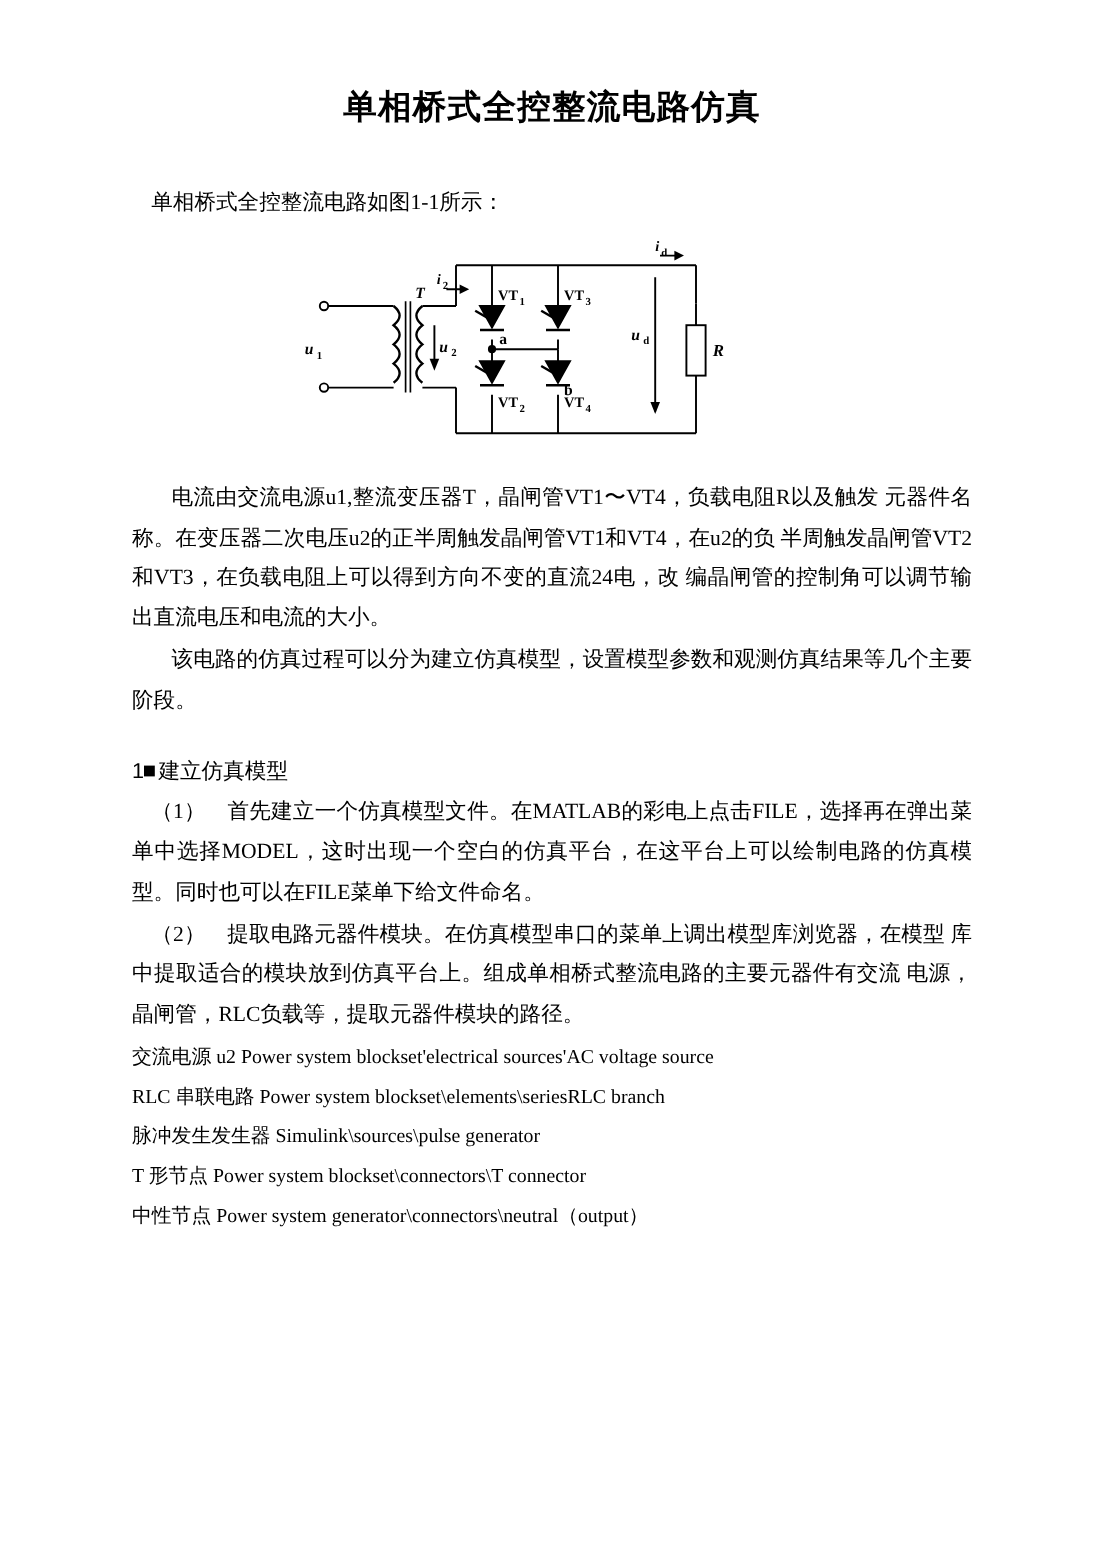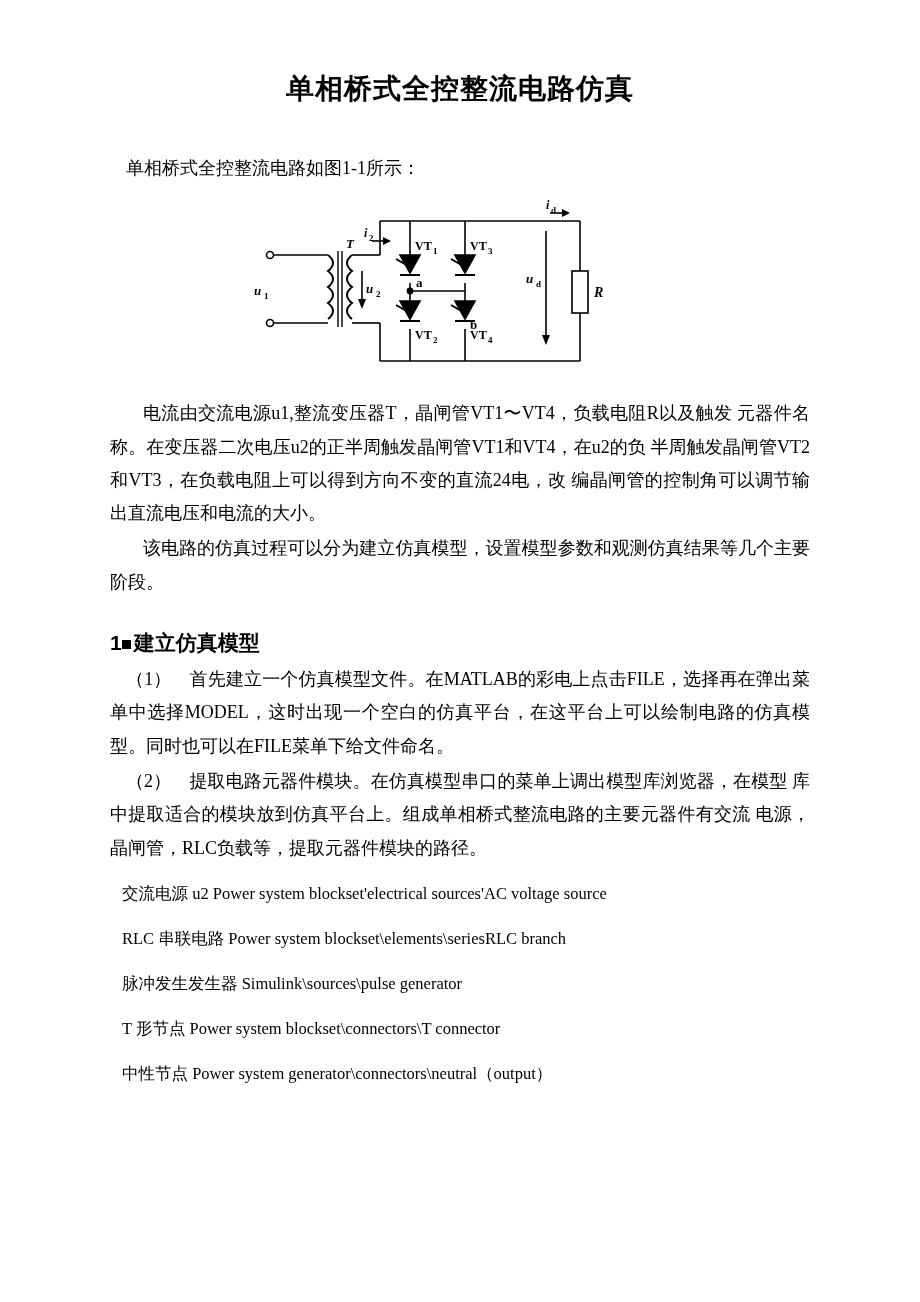--- a/index.html
+++ b/index.html
@@ -54,41 +54,41 @@
   }
   .fig-caption {
     font-family: "Liberation Sans", sans-serif;
     font-size: 15px;
     font-weight: bold;
     text-align: center;
     margin: 6px 0 10px 0;
   }
   h2.section {
     font-family: "Liberation Sans", sans-serif;
-    font-size: 21px;
-    font-weight: bold;
+    font-size: 18px;
+    font-weight: normal;
     margin: 30px 0 6px 0;
   }
   .sq-bullet {
     display: inline-block;
     width: 9px;
     height: 9px;
     background: #000;
     margin: 0 3px 1px 0;
     vertical-align: middle;
   }
   .list-line {
     font-size: 16.5px;
     line-height: 1.95;
     margin: 0;
   }
   .path-line {
     font-size: 16.5px;
     line-height: 2.0;
-    margin: 12px;
+    margin: 0;
   }
   svg text {
     font-family: "Liberation Serif", serif;
   }
 </style>
 </head>
 <body>
 
 <div class="page">
   <div class="content">

